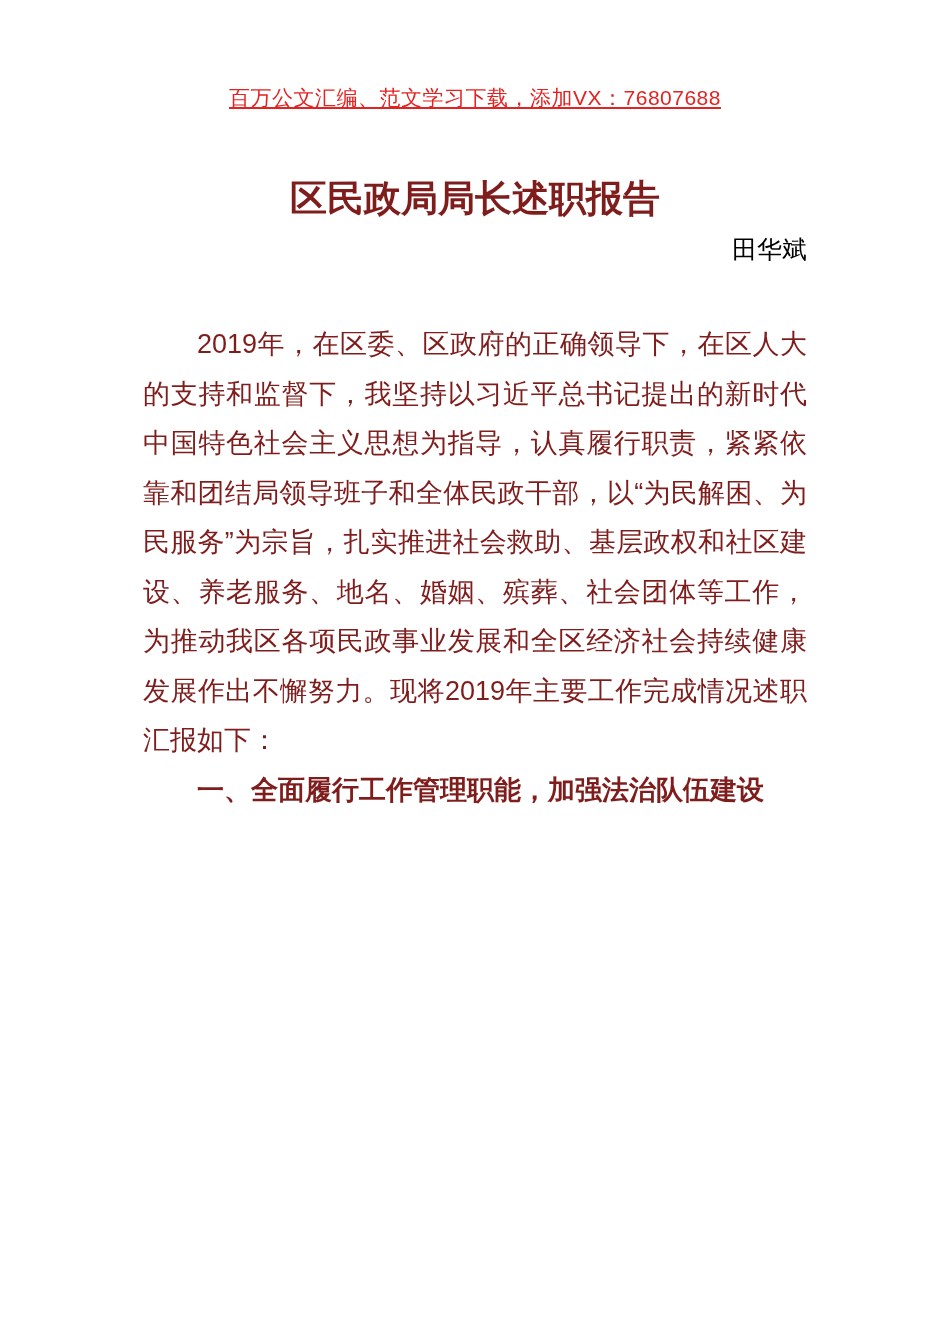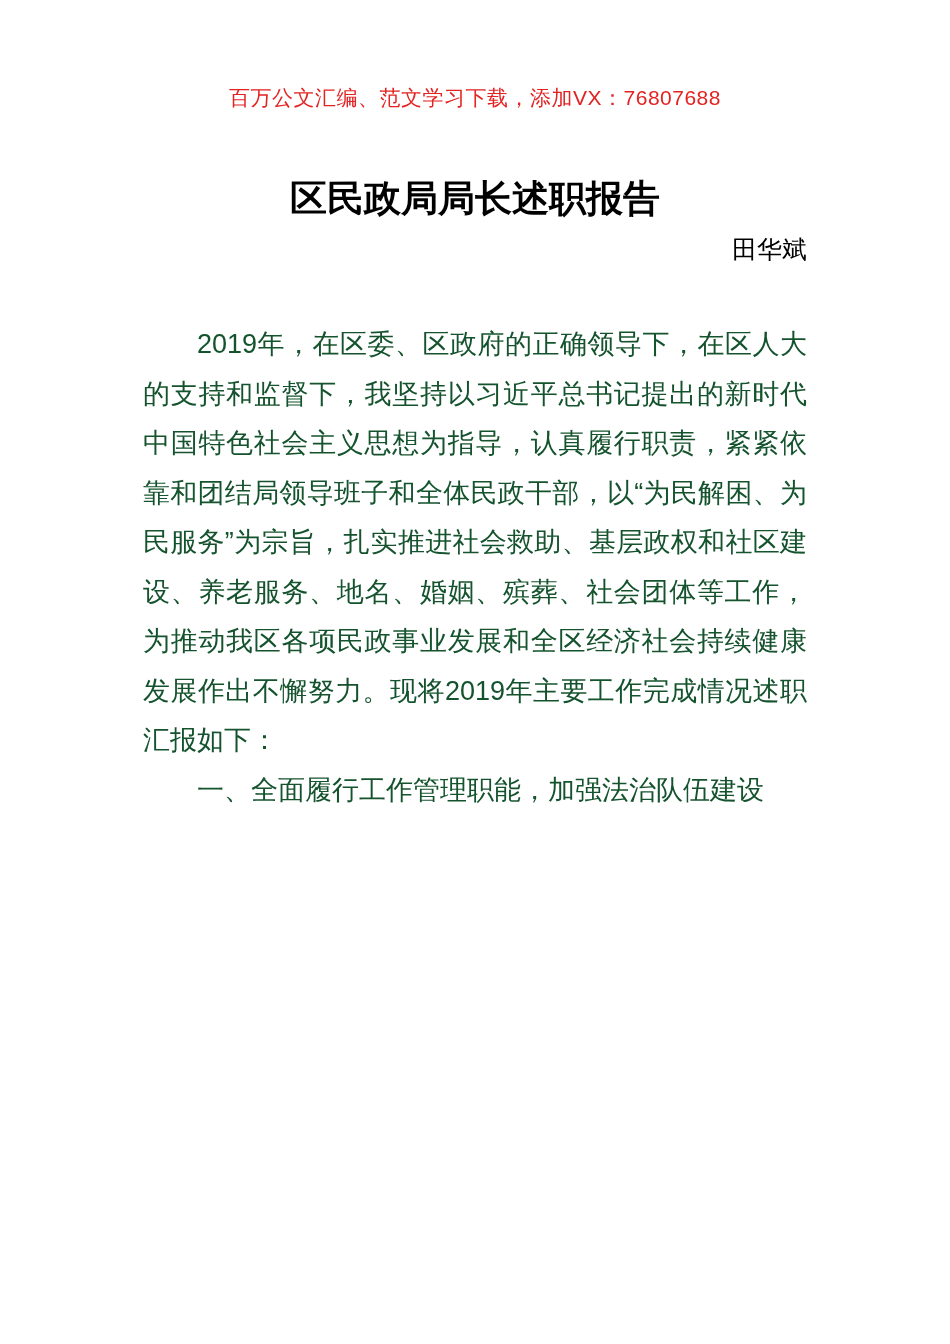--- a/index.html
+++ b/index.html
@@ -20,61 +20,62 @@
     position: absolute;
     top: 84px;
     left: 143px;
     width: 664px;
     text-align: center;
     font-size: 21px;
     line-height: 28px;
     color: var(--accent-red, #e32222);
     letter-spacing: 0.5px;
     white-space: nowrap;
+    text-decoration: underline;
   }
   .title {
     position: absolute;
     top: 172px;
     left: 143px;
     width: 664px;
     margin: 0;
     text-align: center;
     font-size: 37px;
     line-height: 54px;
     font-weight: 700;
-    color: #000000;
+    color: #7f1d1d;
   }
   .author {
     position: absolute;
     top: 230px;
     left: 143px;
     width: 664px;
     text-align: right;
     font-size: 25px;
     line-height: 38px;
     font-weight: 400;
     color: #000000;
   }
   .content {
     position: absolute;
     top: 320px;
     left: 143px;
     width: 664px;
     font-size: 27px;
     line-height: 49.5px;
     text-align: justify;
-    color: #14532d;
+    color: #7f1d1d;
   }
   .content p {
     margin: 0;
     padding: 0;
     text-indent: 2em;
   }
   .heading-para {
-    font-weight: 400;
+    font-weight: 700;
   }
 </style>
 </head>
 <body>
 
 <div class="page">
   <div class="notice">百万公文汇编、范文学习下载，添加VX：76807688</div>
 
   <h1 class="title">区民政局局长述职报告</h1>
 

